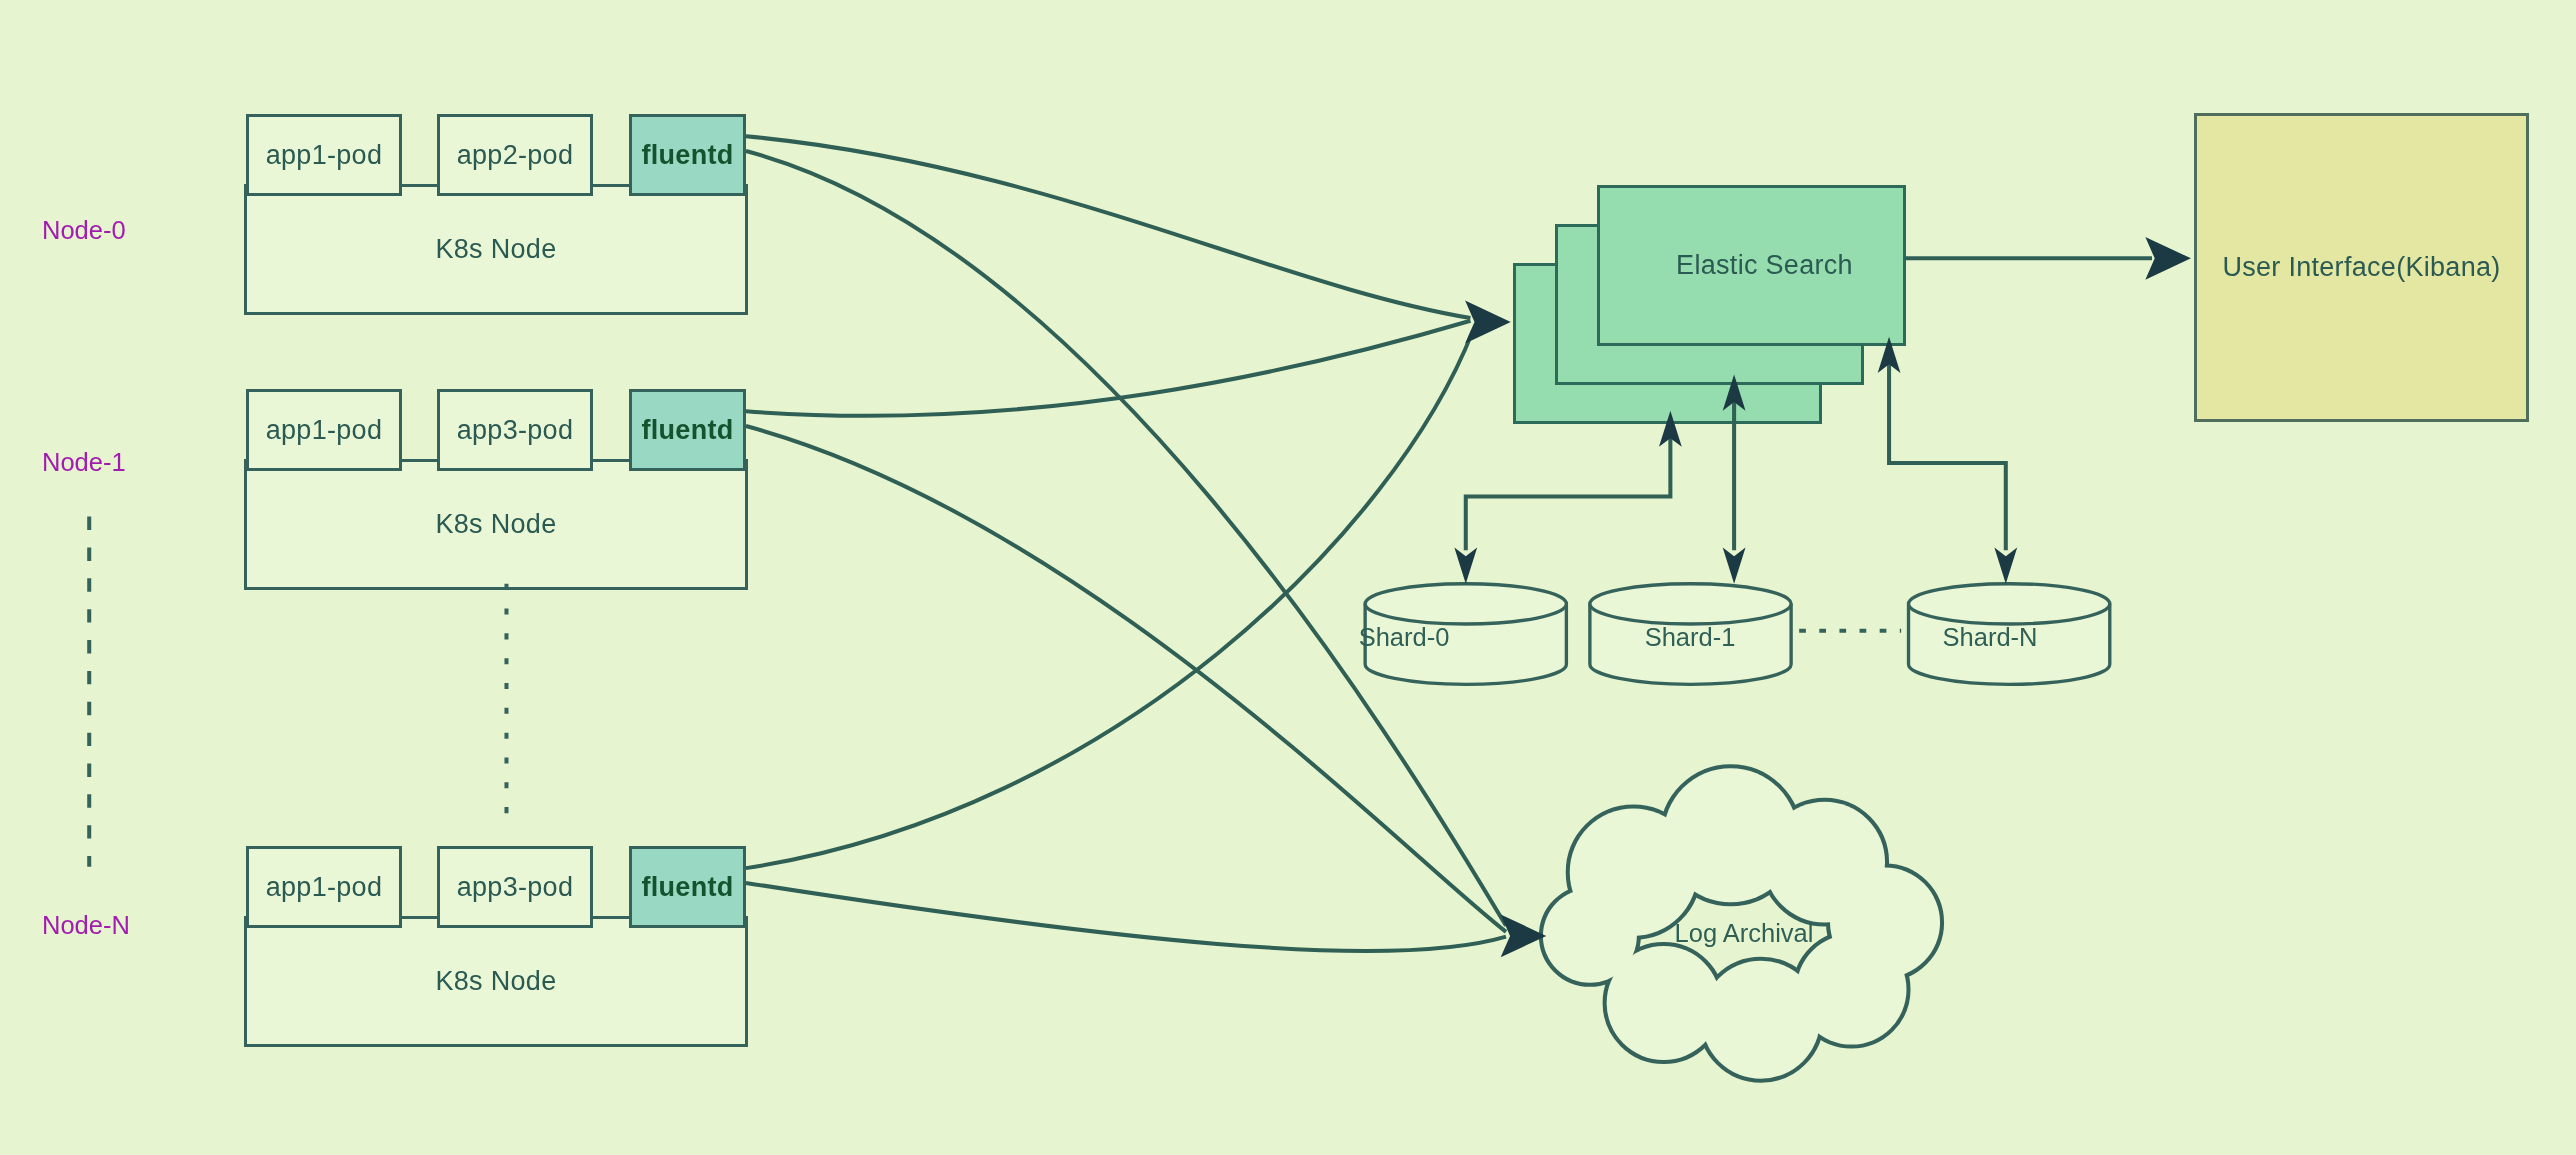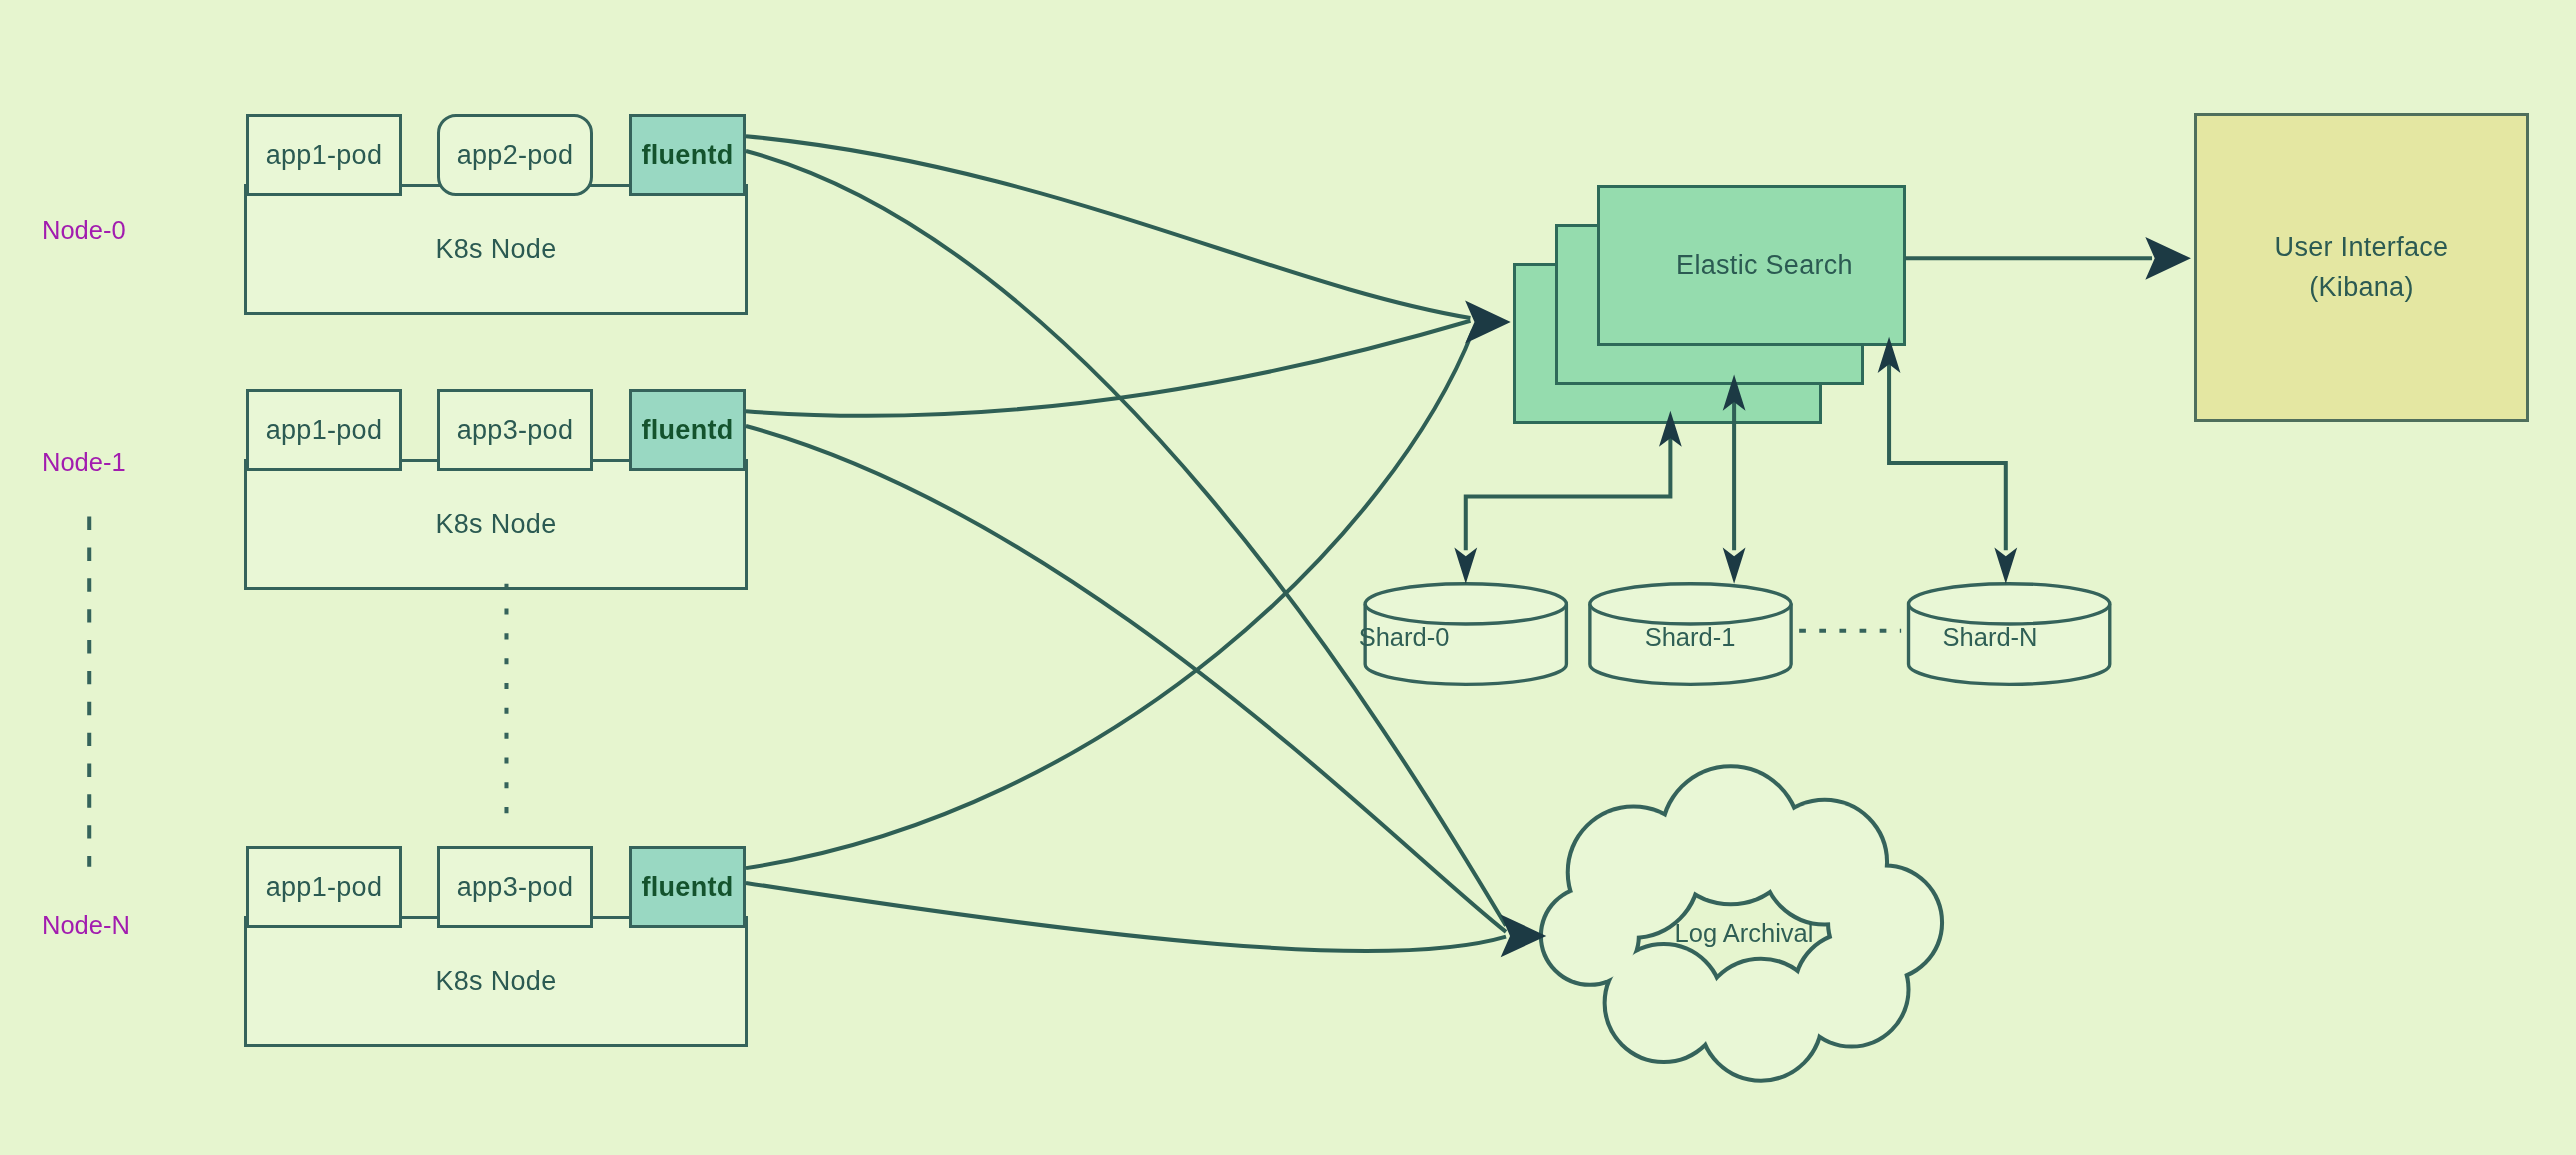--- a/index.html
+++ b/index.html
@@ -13,21 +13,21 @@
   .box{
     position:absolute;box-sizing:border-box;
     border:3.4px solid #35635b;background:#e9f7d6;
     color:#2b5a52;display:flex;align-items:center;justify-content:center;
     font-size:27px;font-weight:500;letter-spacing:0.3px;
     z-index:1;text-align:center;margin-top:12px;
   }
   .pod{background:#e9f7d6;}
   .fluentd{background:#99d8c2;color:#14532d;font-weight:600;justify-content:center;}
   .es-box{background:#95dcae;border-color:#2e6a59;}
-  .ui-box{background:#e4e7a2;border-color:#4f6f5c;flex-direction:column;line-height:1.45;}
+  .ui-box{background:#e4e7a2;border-color:#4f6f5c;flex-direction:row;line-height:1.45;}
   .side-label{
     position:absolute;color:#a21caf;font-size:25.5px;font-weight:500;
     width:148px;text-align:left;z-index:1;
   }
   .float-label{
     position:absolute;transform:translateX(-50%);
     color:#2f5f55;font-size:25.5px;font-weight:500;z-index:4;white-space:nowrap;
   }
   svg.layer{position:absolute;inset:0;z-index:3;pointer-events:none;}
 </style>
@@ -36,21 +36,21 @@
 
 <div id="diagram">
 
   <div class="side-label" style="left:42px;top:216px;">Node-0</div>
   <div class="box" style="left:244px;top:172px;width:504px;height:131px;">
     <span>K8s Node</span>
   </div>
   <div class="box pod" style="left:246px;top:102px;width:156px;height:82px;">
     <span>app1-pod</span>
   </div>
-  <div class="box pod" style="left:437px;top:102px;width:156px;height:82px;border-radius:19px;">
+  <div class="box pod" style="left:437px;top:102px;width:156px;height:82px;">
     <span>app2-pod</span>
   </div>
   <div class="box fluentd" style="left:629px;top:102px;width:117px;height:82px;">
     <span>fluentd</span>
   </div>
 
   <div class="side-label" style="left:42px;top:448px;">Node-1</div>
   <div class="box" style="left:244px;top:447px;width:504px;height:131px;">
     <span>K8s Node</span>
   </div>

